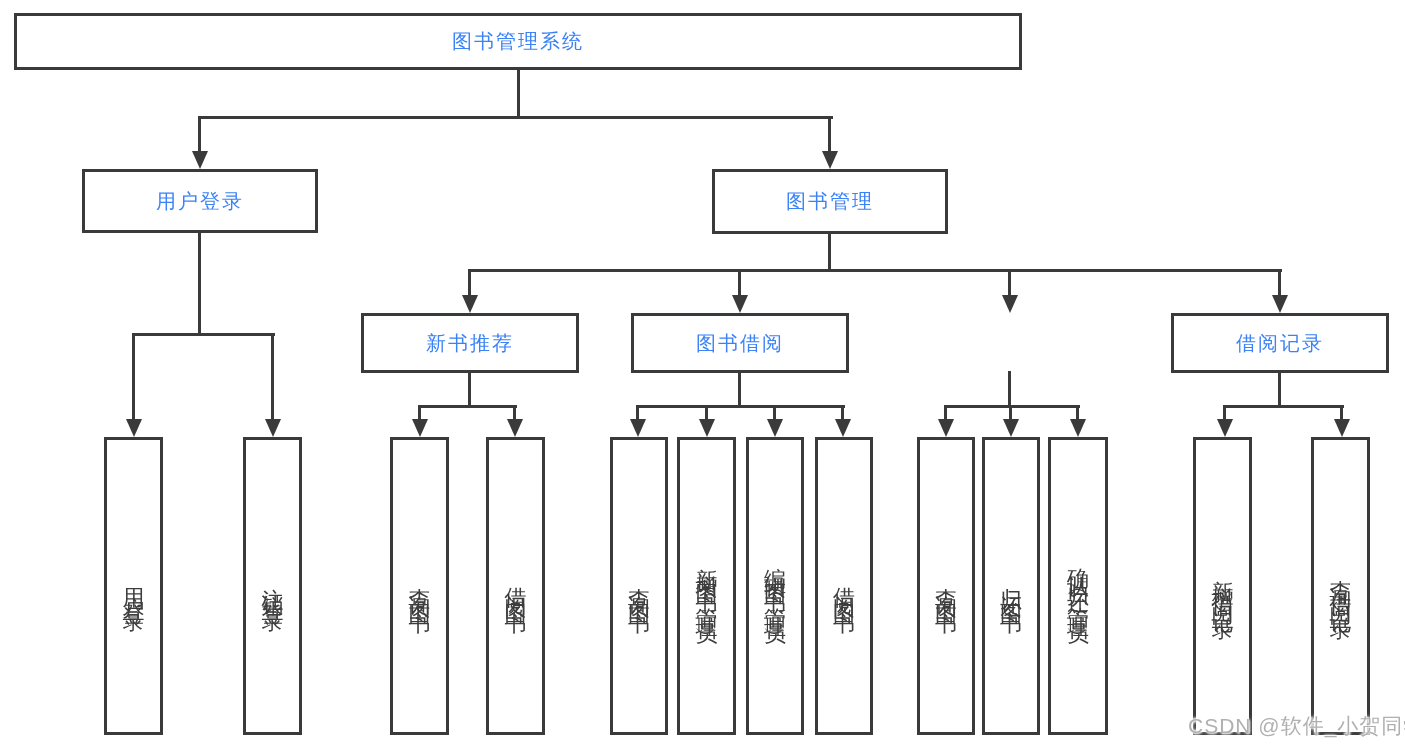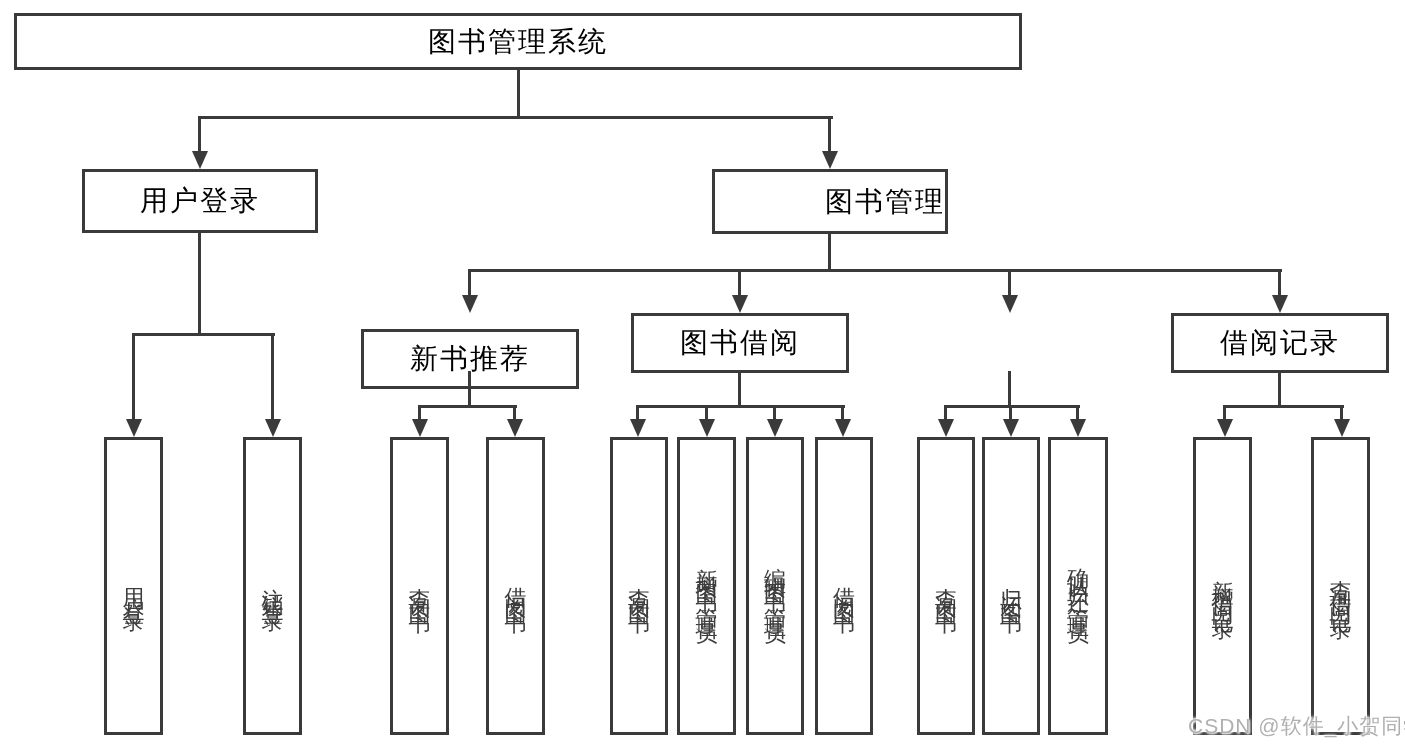--- a/index.html
+++ b/index.html
@@ -12,21 +12,21 @@
   }
   
   .box{
     position:absolute;
     box-sizing:border-box;
     border:3px solid #3a3a3a;
     background:#fff;
     display:flex;align-items:center;justify-content:center;
   }
   .box .lbl{
-    font-size:28px;letter-spacing:2px;color:#000000;white-space:nowrap;
+    font-size:20px;letter-spacing:2px;color:#3b82f6;white-space:nowrap;
   }
   
   .vbox{
     position:absolute;
     box-sizing:border-box;
     border:3px solid #3a3a3a;
     background:#fff;
     display:flex;align-items:center;justify-content:center;
   }
   .vbox .vlbl{
@@ -63,25 +63,25 @@
 
 <div id="stage">
 
   <div class="box" style="left:14px;top:13px;width:1008px;height:57px;">
     <span class="lbl">图书管理系统</span>
   </div>
 
   <div class="box" style="left:82px;top:169px;width:236px;height:64px;">
     <span class="lbl">用户登录</span>
   </div>
-  <div class="box" style="left:712px;top:169px;width:236px;height:65px;justify-content:flex-end;">
+  <div class="box" style="left:712px;top:169px;width:236px;height:65px;">
     <span class="lbl">图书管理</span>
   </div>
 
-  <div class="box" style="left:361px;top:313px;width:218px;height:60px;margin-top:16px;">
+  <div class="box" style="left:361px;top:313px;width:218px;height:60px;">
     <span class="lbl">新书推荐</span>
   </div>
   <div class="box" style="left:631px;top:313px;width:218px;height:60px;">
     <span class="lbl">图书借阅</span>
   </div>
   <div class="box" style="left:1171px;top:313px;width:218px;height:60px;">
     <span class="lbl">借阅记录</span>
   </div>
 
   <div class="vbox" style="left:104px;top:437px;width:59px;height:298px;">

